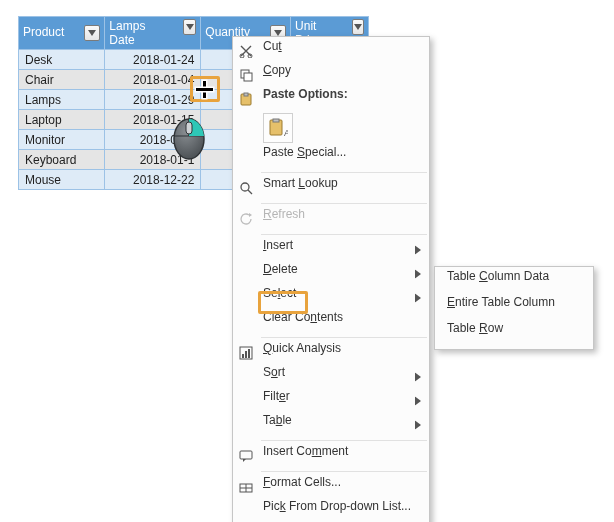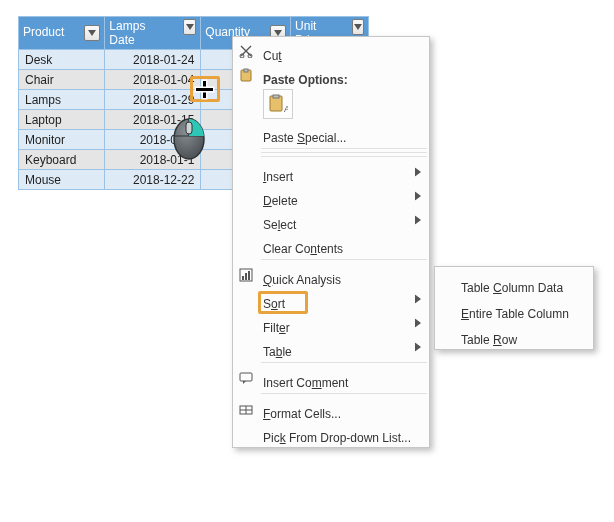--- a/index.html
+++ b/index.html
@@ -100,21 +100,21 @@
     box-shadow: 3px 3px 6px rgba(0,0,0,0.25);
     padding: 2px 0;
   }
   .ctx .iconcol {
     position:absolute;
     left:0; top:0; bottom:0;
     width:26px;
   }
   .ctx-item {
     display:flex;
-    align-items:flex-end;
+    align-items:flex-start;
     height:24px;
     padding: 0 22px 0 30px;
     color:#333;
     position:relative;
     white-space:nowrap;
   }
   .ctx-item.head { font-weight:600; color:#404040; }
   .ctx-item.disabled { color:#b5b5b5; }
   .ctx-item .arrow {
     position:absolute;
@@ -143,21 +143,21 @@
     border:1px solid #d0d0d0;
     background:#fdfdfd;
     display:flex;align-items:center;justify-content:center;
   }
 
   .submenu {
     position:absolute;
     background:#fcfcfc;
     border:1px solid #c6c6c6;
     box-shadow: 3px 3px 6px rgba(0,0,0,0.25);
-    padding:2px 14px;
+    padding:2px 0;
   }
   .submenu .ctx-item { padding: 0 18px 0 12px; height:26px; }
 
   .u { text-decoration: underline; }
 </style>
 </head>
 <body>
 
 <div class="stage">
   <table class="data">
@@ -277,41 +277,68 @@
   <div class="ctx-item">
     <span class="ctx-icon">
         <svg width="14" height="14">
           <path d="M2 2 L12 12 M12 2 L2 12" stroke="#555" stroke-width="1.4"></path>
           <circle cx="3" cy="12" r="2" fill="none" stroke="#555"></circle>
           <circle cx="11" cy="12" r="2" fill="none" stroke="#555"></circle>
         </svg>
       </span>
     <span><span>Cu</span><span class="u">t</span></span>
   </div>
+  <div class="ctx-item">
+    <span class="ctx-icon">
+        <svg width="14" height="14">
+          <rect x="2" y="2" width="8" height="8" fill="none" stroke="#555"></rect>
+          <rect x="5" y="5" width="8" height="8" fill="#fff" stroke="#555"></rect>
+        </svg>
+      </span>
+    <span><span class="u">C</span><span>opy</span></span>
+  </div>
   <div class="ctx-item head">
     <span class="ctx-icon">
         <svg width="14" height="14">
           <rect x="2" y="2" width="10" height="11" rx="1" fill="#e6c06a" stroke="#9c7b2f"></rect>
           <rect x="5" y="1" width="4" height="3" fill="#bfbfbf" stroke="#777"></rect>
         </svg>
       </span>
     <span>Paste Options:</span>
   </div>
   <div class="ctx-paste-icon">
     <svg width="20" height="20">
         <rect x="2" y="2" width="12" height="15" rx="1" fill="#e6c06a" stroke="#9c7b2f"></rect>
         <rect x="5" y="1" width="6" height="3" fill="#bfbfbf" stroke="#777"></rect>
         <text x="16" y="18" font-size="9" fill="#555">A</text>
       </svg>
   </div>
   <div class="ctx-item">
     <span><span>Paste </span><span class="u">S</span><span>pecial...</span></span>
   </div>
   <div class="ctx-sep"></div>
-  <div class="ctx-sep"></div>
+  <div class="ctx-item">
+    <span class="ctx-icon">
+        <svg width="14" height="14">
+          <circle cx="6" cy="6" r="4" fill="none" stroke="#555" stroke-width="1.3"></circle>
+          <line x1="9" y1="9" x2="13" y2="13" stroke="#555" stroke-width="1.3"></line>
+        </svg>
+      </span>
+    <span><span>Smart </span><span class="u">L</span><span>ookup</span></span>
+  </div>
+  <div class="ctx-sep"></div>
+  <div class="ctx-item disabled">
+    <span class="ctx-icon">
+        <svg width="14" height="14">
+          <path d="M12 7a5 5 0 1 1-2-4" fill="none" stroke="#bdbdbd" stroke-width="1.3"></path>
+          <polygon points="10,1 13,3 10,5" fill="#bdbdbd"></polygon>
+        </svg>
+      </span>
+    <span><span class="u">R</span><span>efresh</span></span>
+  </div>
   <div class="ctx-sep"></div>
   <div class="ctx-item">
     <span><span class="u">I</span><span>nsert</span></span>
     <span class="arrow">
         <svg width="6" height="9">
           <polygon points="0,0 6,4.5 0,9" fill="#555"></polygon>
         </svg>
       </span>
   </div>
   <div class="ctx-item">

